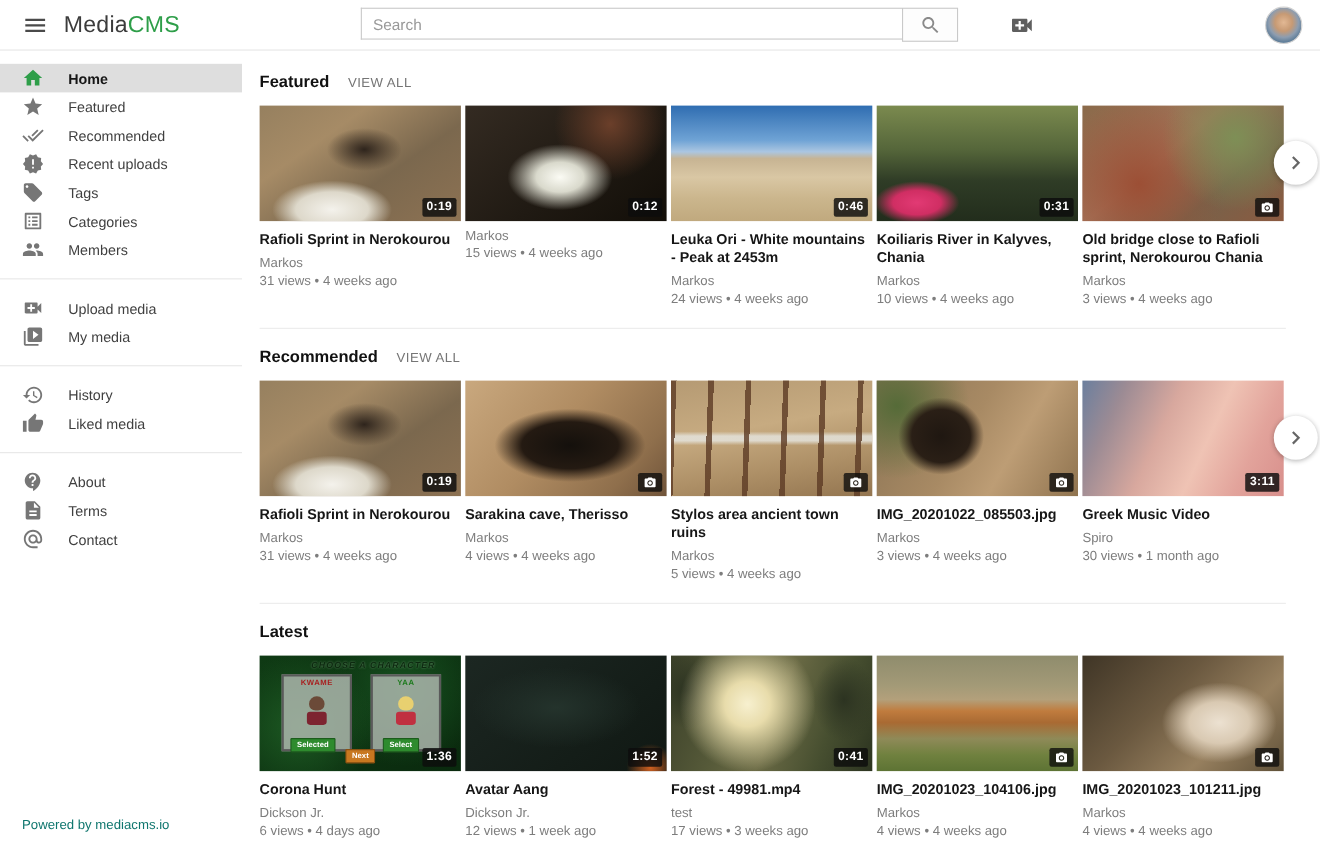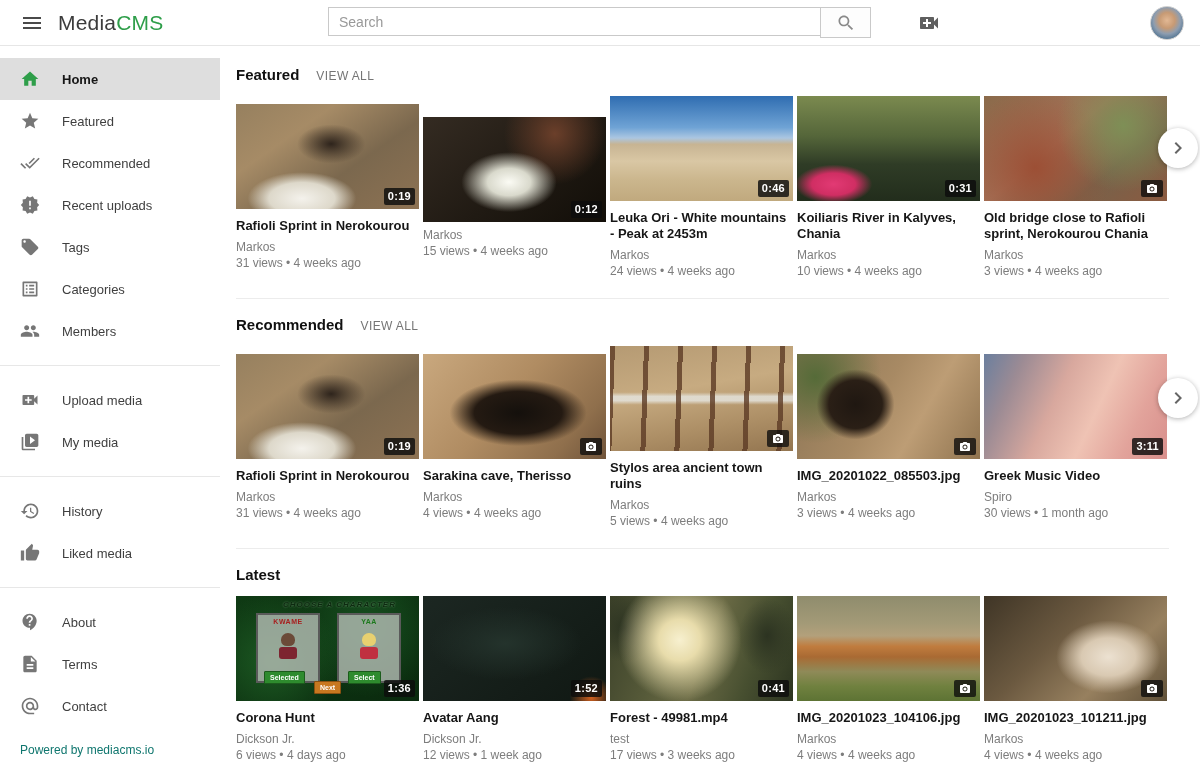--- a/index.html
+++ b/index.html
@@ -28,35 +28,35 @@
     background:none;border:none;cursor:pointer;}
   .avatar{position:absolute;right:16px;top:6px;width:34px;height:34px;border-radius:50%;cursor:pointer;
     background:radial-gradient(circle at 50% 38%,#dcb априb 0,#000 0) ,#888;
     background:radial-gradient(circle at 50% 42%,#e2b894 0%,#c79a74 32%,#8d9db0 55%,#5a7a96 75%,#46607c 100%);
     border:1px solid #d0d0d0;}
 
   
   .sidebar{position:fixed;top:46px;left:0;width:220px;height:729px;background:#fff;z-index:20;
     display:flex;flex-direction:column;}
   .sb-nav{padding-top:12px;}
-  .sb-item{display:flex;align-items:center;height:42px;padding-left:20px;cursor:pointer;}
+  .sb-item{display:flex;align-items:center;height:26px;padding-left:20px;cursor:pointer;}
   .sb-item.active{background:#dedede;}
   .sb-icon{width:20px;height:20px;color:#767676;flex:0 0 20px;}
   .sb-item.active .sb-icon{color:var(--brand-green);}
   .sb-label{margin-left:22px;font-size:13px;color:#3f3f3f;white-space:nowrap;}
   .sb-item.active .sb-label{font-weight:bold;color:#161616;}
   .sb-divider{height:1px;background:#e7e7e7;margin:13px 0;}
   .sb-footer{margin-top:auto;padding:0 0 18px 20px;font-size:12px;color:#0f766e;}
 
   
   .main{position:absolute;top:46px;left:220px;width:980px;padding:14px 0 0 16px;}
   .section-head{display:flex;align-items:baseline;margin:6px 0 13px 0;}
   .section-title{font-size:15px;font-weight:bold;color:#111;}
   .view-all{margin-left:17px;font-size:12px;color:#757575;letter-spacing:.4px;cursor:pointer;text-decoration:none;}
-  .row{position:relative;display:flex;gap:4px;width:933px;align-items:center;}
+  .row{position:relative;display:flex;gap:4px;width:933px;}
   .card{width:183px;cursor:pointer;flex:0 0 183px;}
   .thumb{position:relative;width:183px;height:105px;background:#ddd;overflow:hidden;}
   .badge{position:absolute;right:4px;bottom:4px;background:rgba(12,12,12,.82);color:#fff;
     font-size:11px;font-weight:bold;line-height:1;padding:3px 4px;border-radius:2px;letter-spacing:.3px;}
   .photo-badge{position:absolute;right:4px;bottom:4px;background:rgba(12,12,12,.78);
     border-radius:2px;width:22px;height:17px;display:flex;align-items:center;justify-content:center;color:#fff;}
   .card-title{margin-top:9px;font-size:13px;font-weight:bold;line-height:16px;color:#161616;}
   .card-author{margin-top:6px;font-size:12px;color:var(--text-gray);line-height:15px;}
   .card-meta{font-size:12px;color:var(--text-gray);line-height:16px;}
   .next-btn{position:absolute;right:-29px;top:52px;transform:translateY(-50%);width:40px;height:40px;

